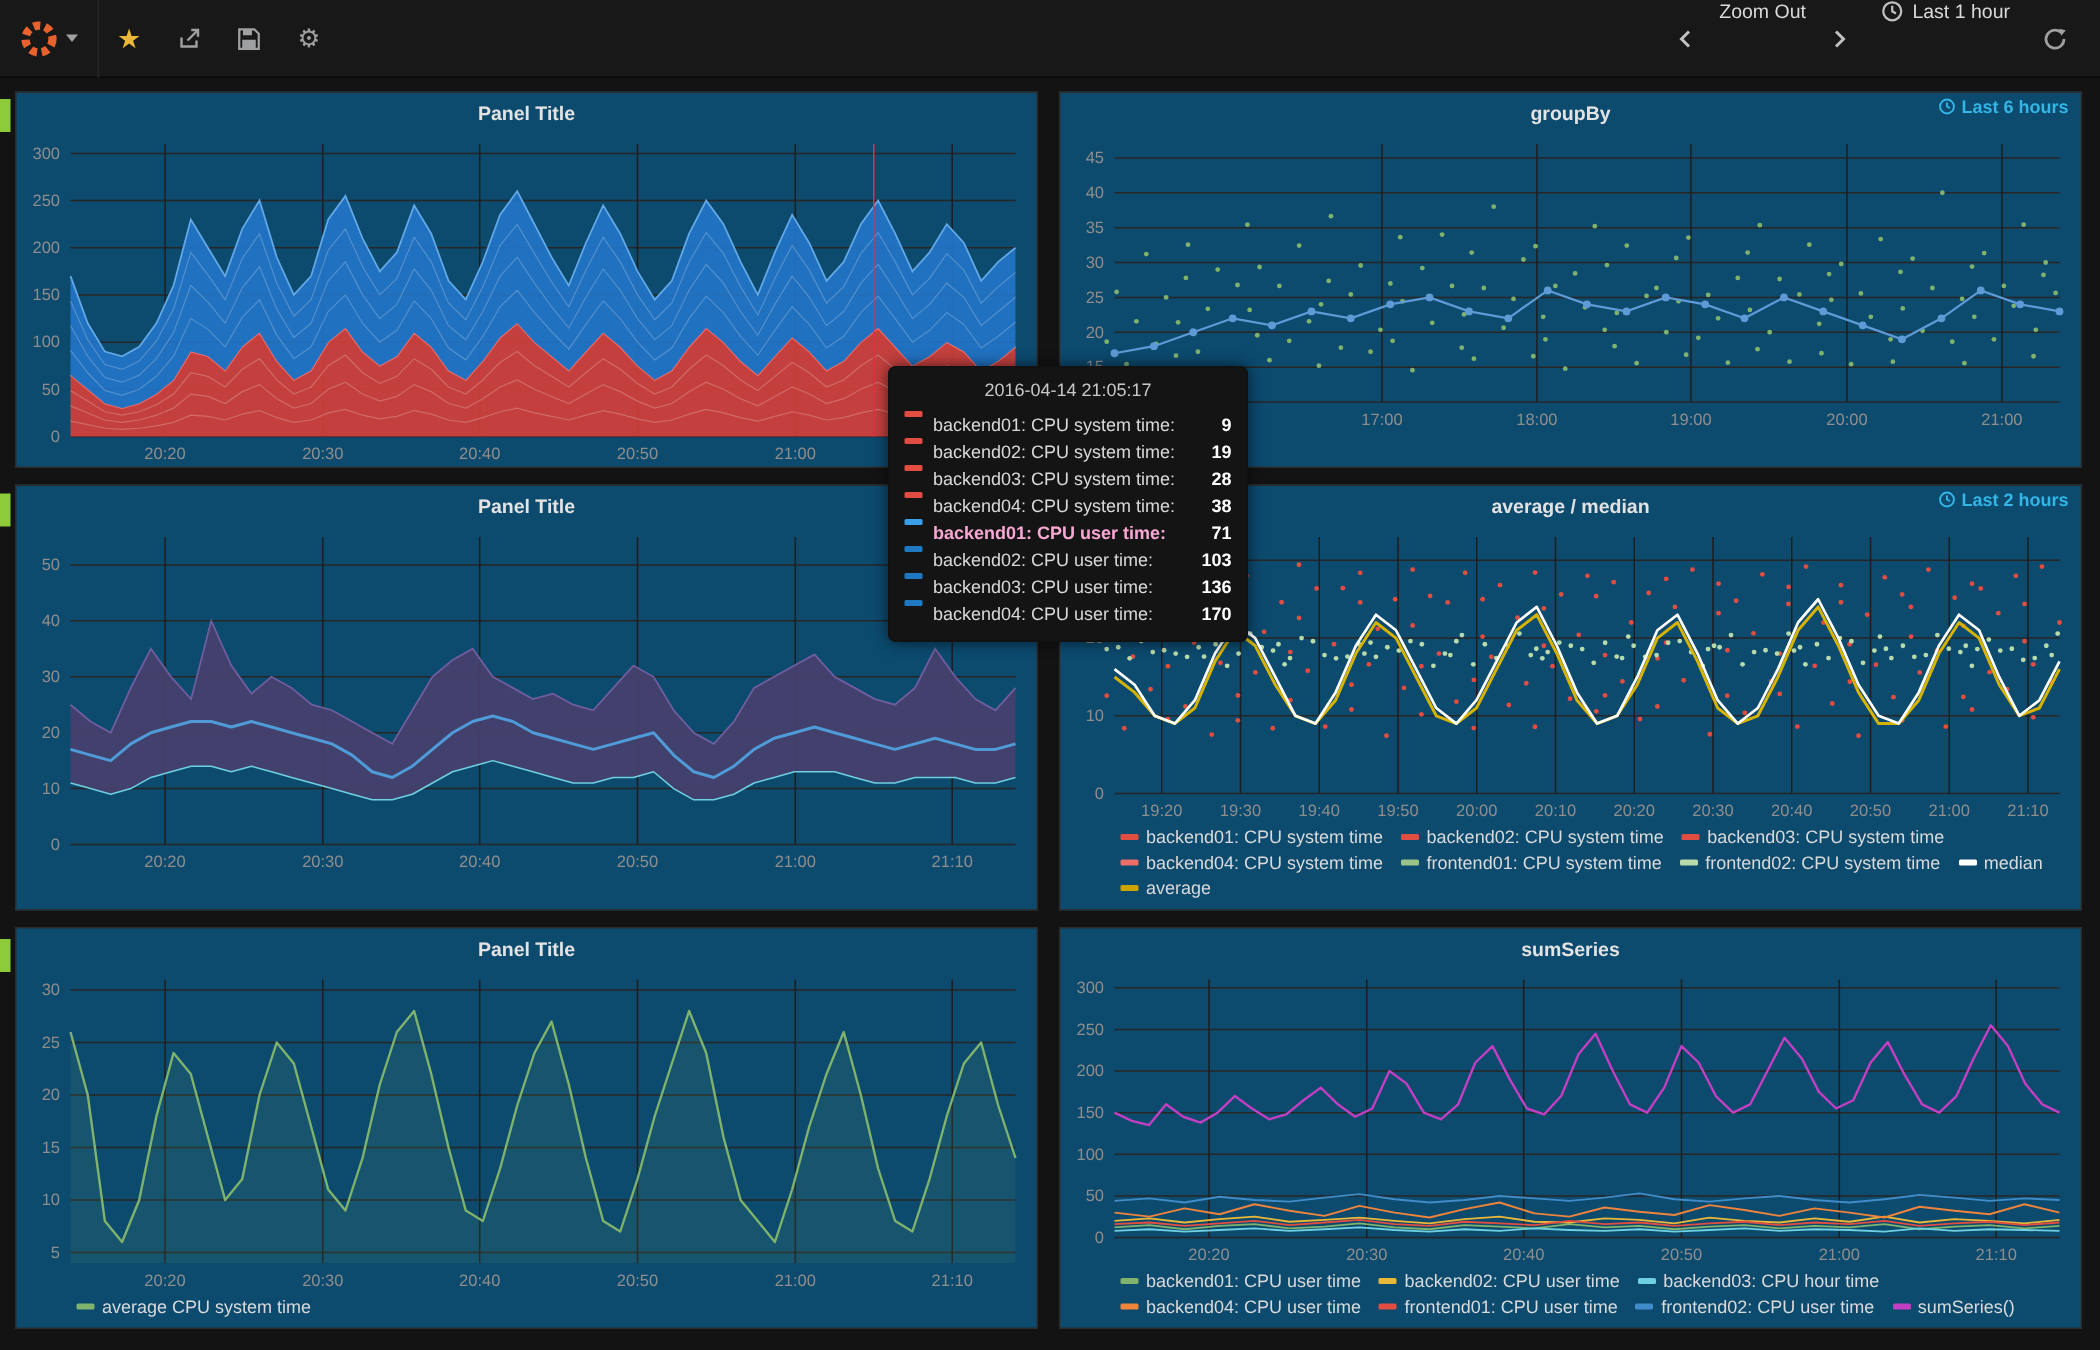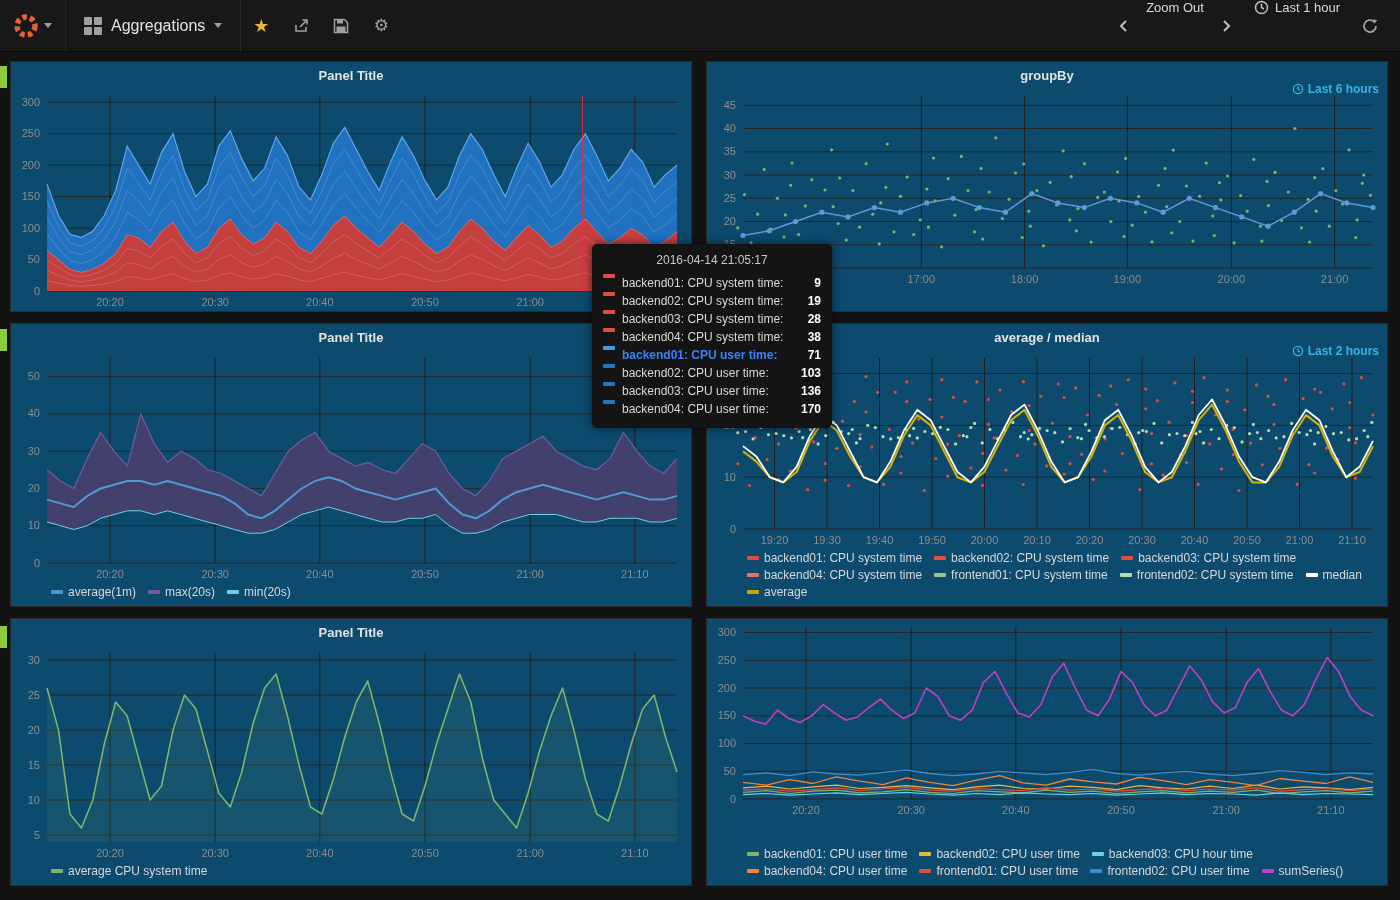--- a/index.html
+++ b/index.html
@@ -18,57 +18,47 @@
   .nav-icon.star{color:#eab839;font-size:18px}
   .spacer{flex:1}
   .nav-right{display:flex;align-items:flex-start;padding-right:14px;gap:2px}
   .zoom-out{font-size:13px;color:#d8d9da;padding:0 8px;cursor:pointer}
   .time-picker{display:flex;align-items:center;gap:6px;font-size:13px;color:#d8d9da;padding:0 12px;cursor:pointer}
 
   
   .grid{display:grid;grid-template-columns:1fr 1fr;grid-template-rows:251px 284px 268px;gap:11px 14px;padding:9px 12px 0 10px}
   .panel{background:#0c4a6e;border:1px solid #2c2c2c;display:flex;flex-direction:column;position:relative;min-height:0}
   .panel-header{height:26px;display:flex;align-items:center;justify-content:center;font-size:13px;font-weight:bold;color:#e3e3e3;flex:0 0 auto;cursor:pointer}
-  .time-badge{position:absolute;right:8px;top:20px;display:flex;align-items:center;gap:4px;color:#33b5e5;font-size:12px;font-weight:bold}
+  .time-badge{position:absolute;right:8px;top:2px;display:flex;align-items:center;gap:4px;color:#33b5e5;font-size:12px;font-weight:bold}
   .chart{flex:1 1 auto;min-height:0;position:relative}
   .chart svg{position:absolute;left:0;top:0}
   .tk{font:11px "Liberation Sans",sans-serif;fill:#8e8e8e}
   .legend{flex:0 0 auto;display:flex;flex-wrap:wrap;align-items:flex-start;column-gap:12px;row-gap:3px;padding:2px 8px 7px 40px;font-size:12px;color:#d8d9da}
   .legend-item{display:flex;align-items:center;gap:5px;cursor:pointer;white-space:nowrap}
   .legend-bar{width:12px;height:4px;border-radius:1px;display:inline-block}
 
   
   .row-handle{position:absolute;left:0;width:7px;height:22px;background:#8ecb3a;cursor:pointer;z-index:3}
 
   
   .tooltip{position:absolute;left:592px;top:244px;width:240px;background:#141414;border:1px solid #111;border-radius:5px;padding:8px 10px 9px;z-index:6;box-shadow:0 0 10px rgba(0,0,0,.6)}
   .tt-time{text-align:center;font-size:12px;color:#c8c8c8;margin-bottom:7px}
   .tt-row{display:flex;align-items:flex-start;gap:7px;font-size:12px;line-height:18px;color:#d8d9da}
   .tt-row .lbl{flex:1}
   .tt-row .val{font-weight:bold;color:#fff}
-  .tt-row.bold .lbl{font-weight:bold;color:#3b82f6}
+  .tt-row.bold .lbl{font-weight:bold;color:#f9a8d4}
 </style>
 </head>
 <body>
 
 <div class="navbar">
   <div class="logo-block">
     <svg width="26" height="26" viewBox="0 0 26 26">
       <circle cx="13" cy="13" r="9" fill="none" stroke="#e8622d" stroke-width="5.5" stroke-dasharray="4.5 3.2"></circle>
     </svg>
-    <span class="caret"></span>
-  </div>
-  <div class="dash-select">
-    <span class="th-icon">
-        <span></span>
-        <span></span>
-        <span></span>
-        <span></span>
-      </span>
-    <span class="dash-title">Aggregations</span>
     <span class="caret"></span>
   </div>
   <div class="nav-icon star">★</div>
   <div class="nav-icon">
     <svg width="17" height="16" viewBox="0 0 17 16">
       <path d="M3 7v6h10V9" fill="none" stroke="#9fa0a2" stroke-width="1.6"></path>
       <path d="M7 9 L14 2" fill="none" stroke="#9fa0a2" stroke-width="1.6"></path>
       <path d="M9.5 2 H14 V6.5" fill="none" stroke="#9fa0a2" stroke-width="1.6"></path>
     </svg>
   </div>
@@ -378,34 +368,20 @@
           <text class="tk" x="414.0" y="228" text-anchor="middle">20:50</text>
           <line x1="519.2" x2="519.2" y1="8" y2="213.0" stroke="#1e1e1e"></line>
           <text class="tk" x="519.2" y="228" text-anchor="middle">21:00</text>
           <line x1="623.8" x2="623.8" y1="8" y2="213.0" stroke="#1e1e1e"></line>
           <text class="tk" x="623.8" y="228" text-anchor="middle">21:10</text>
           <polygon points="36.0,119.8 49.4,131.0 62.8,138.5 76.2,108.6 89.6,82.5 103.0,101.2 116.4,116.1 129.8,63.9 143.2,93.7 156.6,112.4 170.0,101.2 183.4,108.6 196.9,119.8 210.3,123.5 223.7,131.0 237.1,138.5 250.5,145.9 263.9,123.5 277.3,101.2 290.7,90.0 304.1,82.5 317.5,101.2 330.9,108.6 344.3,116.1 357.7,112.4 371.1,119.8 384.5,123.5 397.9,108.6 411.3,93.7 424.7,101.2 438.1,123.5 451.5,138.5 464.9,145.9 478.3,131.0 491.7,108.6 505.1,101.2 518.6,93.7 532.0,86.3 545.4,101.2 558.8,108.6 572.2,116.1 585.6,119.8 599.0,108.6 612.4,82.5 625.8,101.2 639.2,116.1 652.6,123.5 666.0,108.6 666.0,168.3 652.6,172.0 639.2,172.0 625.8,168.3 612.4,168.3 599.0,168.3 585.6,172.0 572.2,172.0 558.8,168.3 545.4,164.5 532.0,164.5 518.6,164.5 505.1,168.3 491.7,172.0 478.3,179.5 464.9,183.2 451.5,183.2 438.1,175.7 424.7,164.5 411.3,168.3 397.9,168.3 384.5,172.0 371.1,172.0 357.7,168.3 344.3,164.5 330.9,160.8 317.5,157.1 304.1,160.8 290.7,164.5 277.3,172.0 263.9,179.5 250.5,183.2 237.1,183.2 223.7,179.5 210.3,175.7 196.9,172.0 183.4,168.3 170.0,164.5 156.6,160.8 143.2,164.5 129.8,160.8 116.4,160.8 103.0,164.5 89.6,168.3 76.2,175.7 62.8,179.5 49.4,175.7 36.0,172.0" fill="#463f6b" fill-opacity="0.95"></polygon>
           <polyline points="36.0,119.8 49.4,131.0 62.8,138.5 76.2,108.6 89.6,82.5 103.0,101.2 116.4,116.1 129.8,63.9 143.2,93.7 156.6,112.4 170.0,101.2 183.4,108.6 196.9,119.8 210.3,123.5 223.7,131.0 237.1,138.5 250.5,145.9 263.9,123.5 277.3,101.2 290.7,90.0 304.1,82.5 317.5,101.2 330.9,108.6 344.3,116.1 357.7,112.4 371.1,119.8 384.5,123.5 397.9,108.6 411.3,93.7 424.7,101.2 438.1,123.5 451.5,138.5 464.9,145.9 478.3,131.0 491.7,108.6 505.1,101.2 518.6,93.7 532.0,86.3 545.4,101.2 558.8,108.6 572.2,116.1 585.6,119.8 599.0,108.6 612.4,82.5 625.8,101.2 639.2,116.1 652.6,123.5 666.0,108.6" fill="none" stroke="#705da0" stroke-width="1.2"></polyline>
           <polyline points="36.0,172.0 49.4,175.7 62.8,179.5 76.2,175.7 89.6,168.3 103.0,164.5 116.4,160.8 129.8,160.8 143.2,164.5 156.6,160.8 170.0,164.5 183.4,168.3 196.9,172.0 210.3,175.7 223.7,179.5 237.1,183.2 250.5,183.2 263.9,179.5 277.3,172.0 290.7,164.5 304.1,160.8 317.5,157.1 330.9,160.8 344.3,164.5 357.7,168.3 371.1,172.0 384.5,172.0 397.9,168.3 411.3,168.3 424.7,164.5 438.1,175.7 451.5,183.2 464.9,183.2 478.3,179.5 491.7,172.0 505.1,168.3 518.6,164.5 532.0,164.5 545.4,164.5 558.8,168.3 572.2,172.0 585.6,172.0 599.0,168.3 612.4,168.3 625.8,168.3 639.2,172.0 652.6,172.0 666.0,168.3" fill="none" stroke="#6ed0e0" stroke-width="1" stroke-linejoin="round"></polyline>
           <polyline points="36.0,149.6 49.4,153.4 62.8,157.1 76.2,145.9 89.6,138.5 103.0,134.7 116.4,131.0 129.8,131.0 143.2,134.7 156.6,131.0 170.0,134.7 183.4,138.5 196.9,142.2 210.3,145.9 223.7,153.4 237.1,164.5 250.5,168.3 263.9,160.8 277.3,149.6 290.7,138.5 304.1,131.0 317.5,127.3 330.9,131.0 344.3,138.5 357.7,142.2 371.1,145.9 384.5,149.6 397.9,145.9 411.3,142.2 424.7,138.5 438.1,153.4 451.5,164.5 464.9,168.3 478.3,160.8 491.7,149.6 505.1,142.2 518.6,138.5 532.0,134.7 545.4,138.5 558.8,142.2 572.2,145.9 585.6,149.6 599.0,145.9 612.4,142.2 625.8,145.9 639.2,149.6 652.6,149.6 666.0,145.9" fill="none" stroke="#4f9bd8" stroke-width="2" stroke-linejoin="round"></polyline>
         </svg>
-      </div>
-      <div class="legend">
-        <span class="legend-item">
-          <span class="legend-bar" style="background:#5195ce"></span>
-          <span>average(1m)</span>
-        </span>
-        <span class="legend-item">
-          <span class="legend-bar" style="background:#705da0"></span>
-          <span>max(20s)</span>
-        </span>
-        <span class="legend-item">
-          <span class="legend-bar" style="background:#6ed0e0"></span>
-          <span>min(20s)</span>
-        </span>
       </div>
     </div>
     <div class="panel">
       <div class="panel-header">
         <span>average / median</span>
       </div>
       <div class="time-badge">
         <svg width="12" height="12" viewBox="0 0 14 14">
           <circle cx="7" cy="7" r="5.4" fill="none" stroke="currentColor" stroke-width="1.5"></circle>
           <path d="M7 3.8 v3.2 l2.2 1.3" fill="none" stroke="currentColor" stroke-width="1.5"></path>
@@ -760,20 +736,23 @@
         </svg>
       </div>
       <div class="legend">
         <span class="legend-item">
           <span class="legend-bar" style="background:#7eb26d"></span>
           <span>average CPU system time</span>
         </span>
       </div>
     </div>
     <div class="panel">
+      <div class="panel-header">
+        <span>sumSeries</span>
+      </div>
       <div class="chart">
         <svg width="680" height="200">
           <line x1="36" x2="666" y1="180.0" y2="180.0" stroke="#262626"></line>
           <text class="tk" x="29" y="183.5" text-anchor="end">0</text>
           <line x1="36" x2="666" y1="152.3" y2="152.3" stroke="#262626"></line>
           <text class="tk" x="29" y="155.8" text-anchor="end">50</text>
           <line x1="36" x2="666" y1="124.5" y2="124.5" stroke="#262626"></line>
           <text class="tk" x="29" y="128" text-anchor="end">100</text>
           <line x1="36" x2="666" y1="96.8" y2="96.8" stroke="#262626"></line>
           <text class="tk" x="29" y="100.3" text-anchor="end">150</text>

